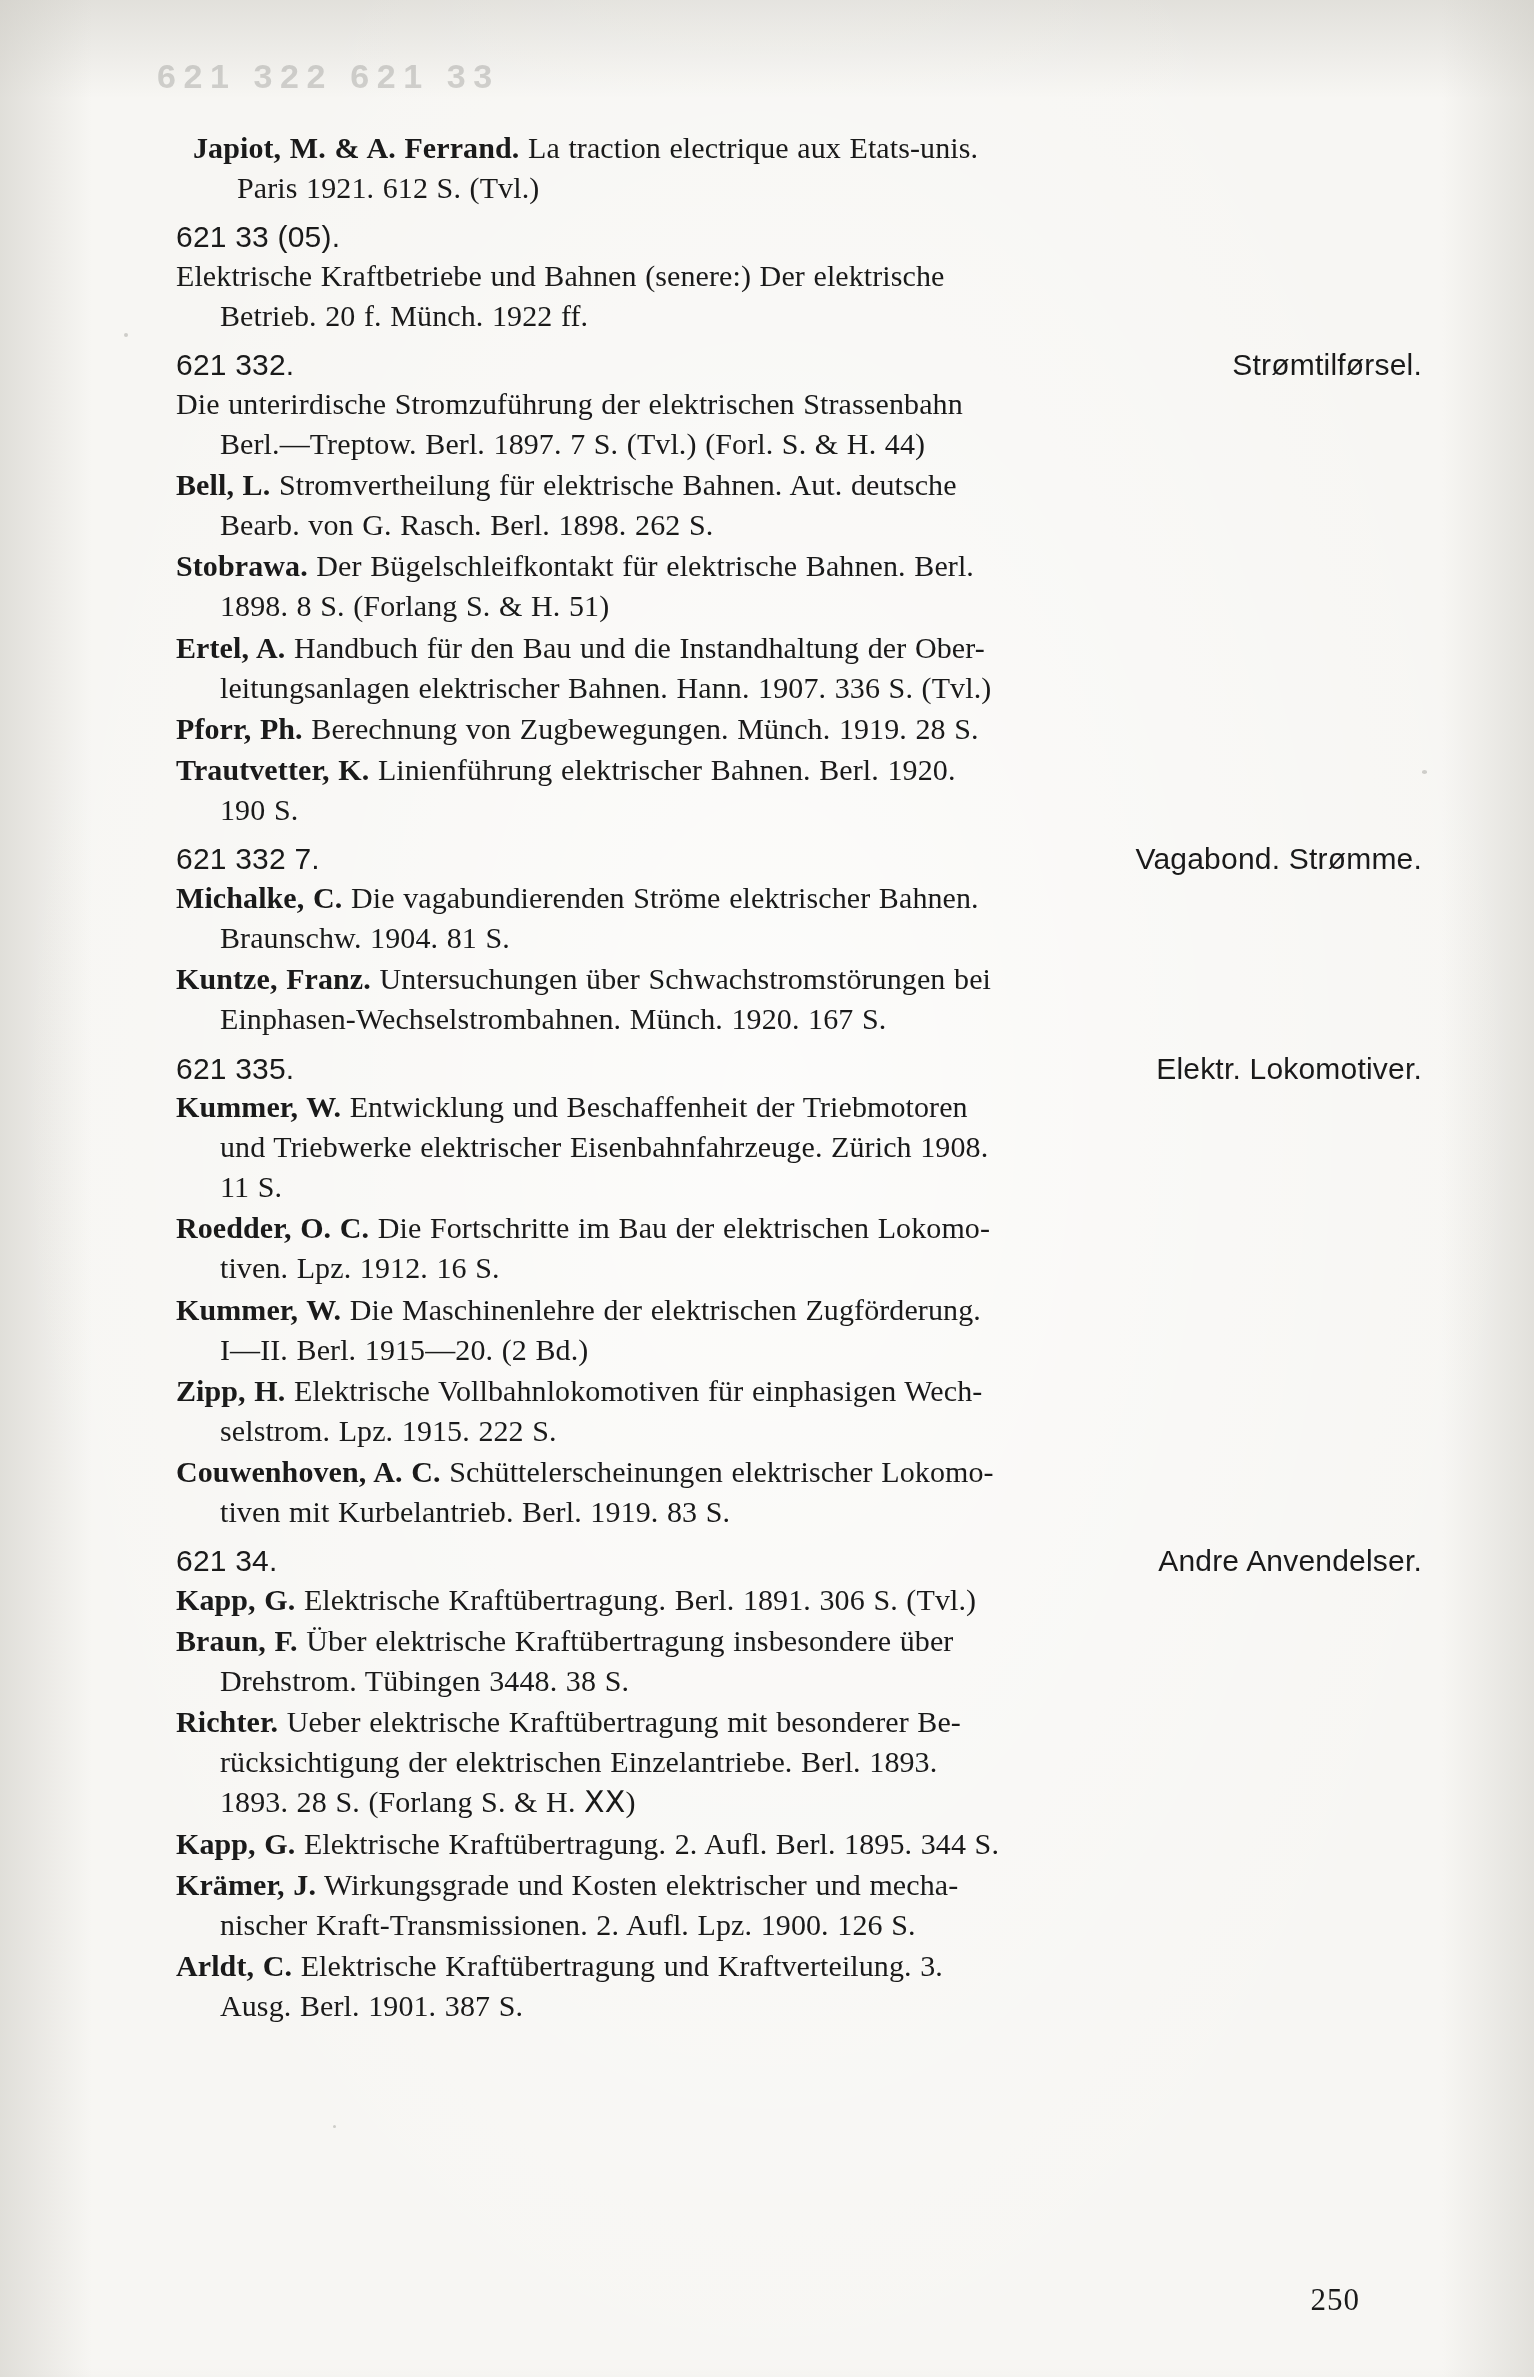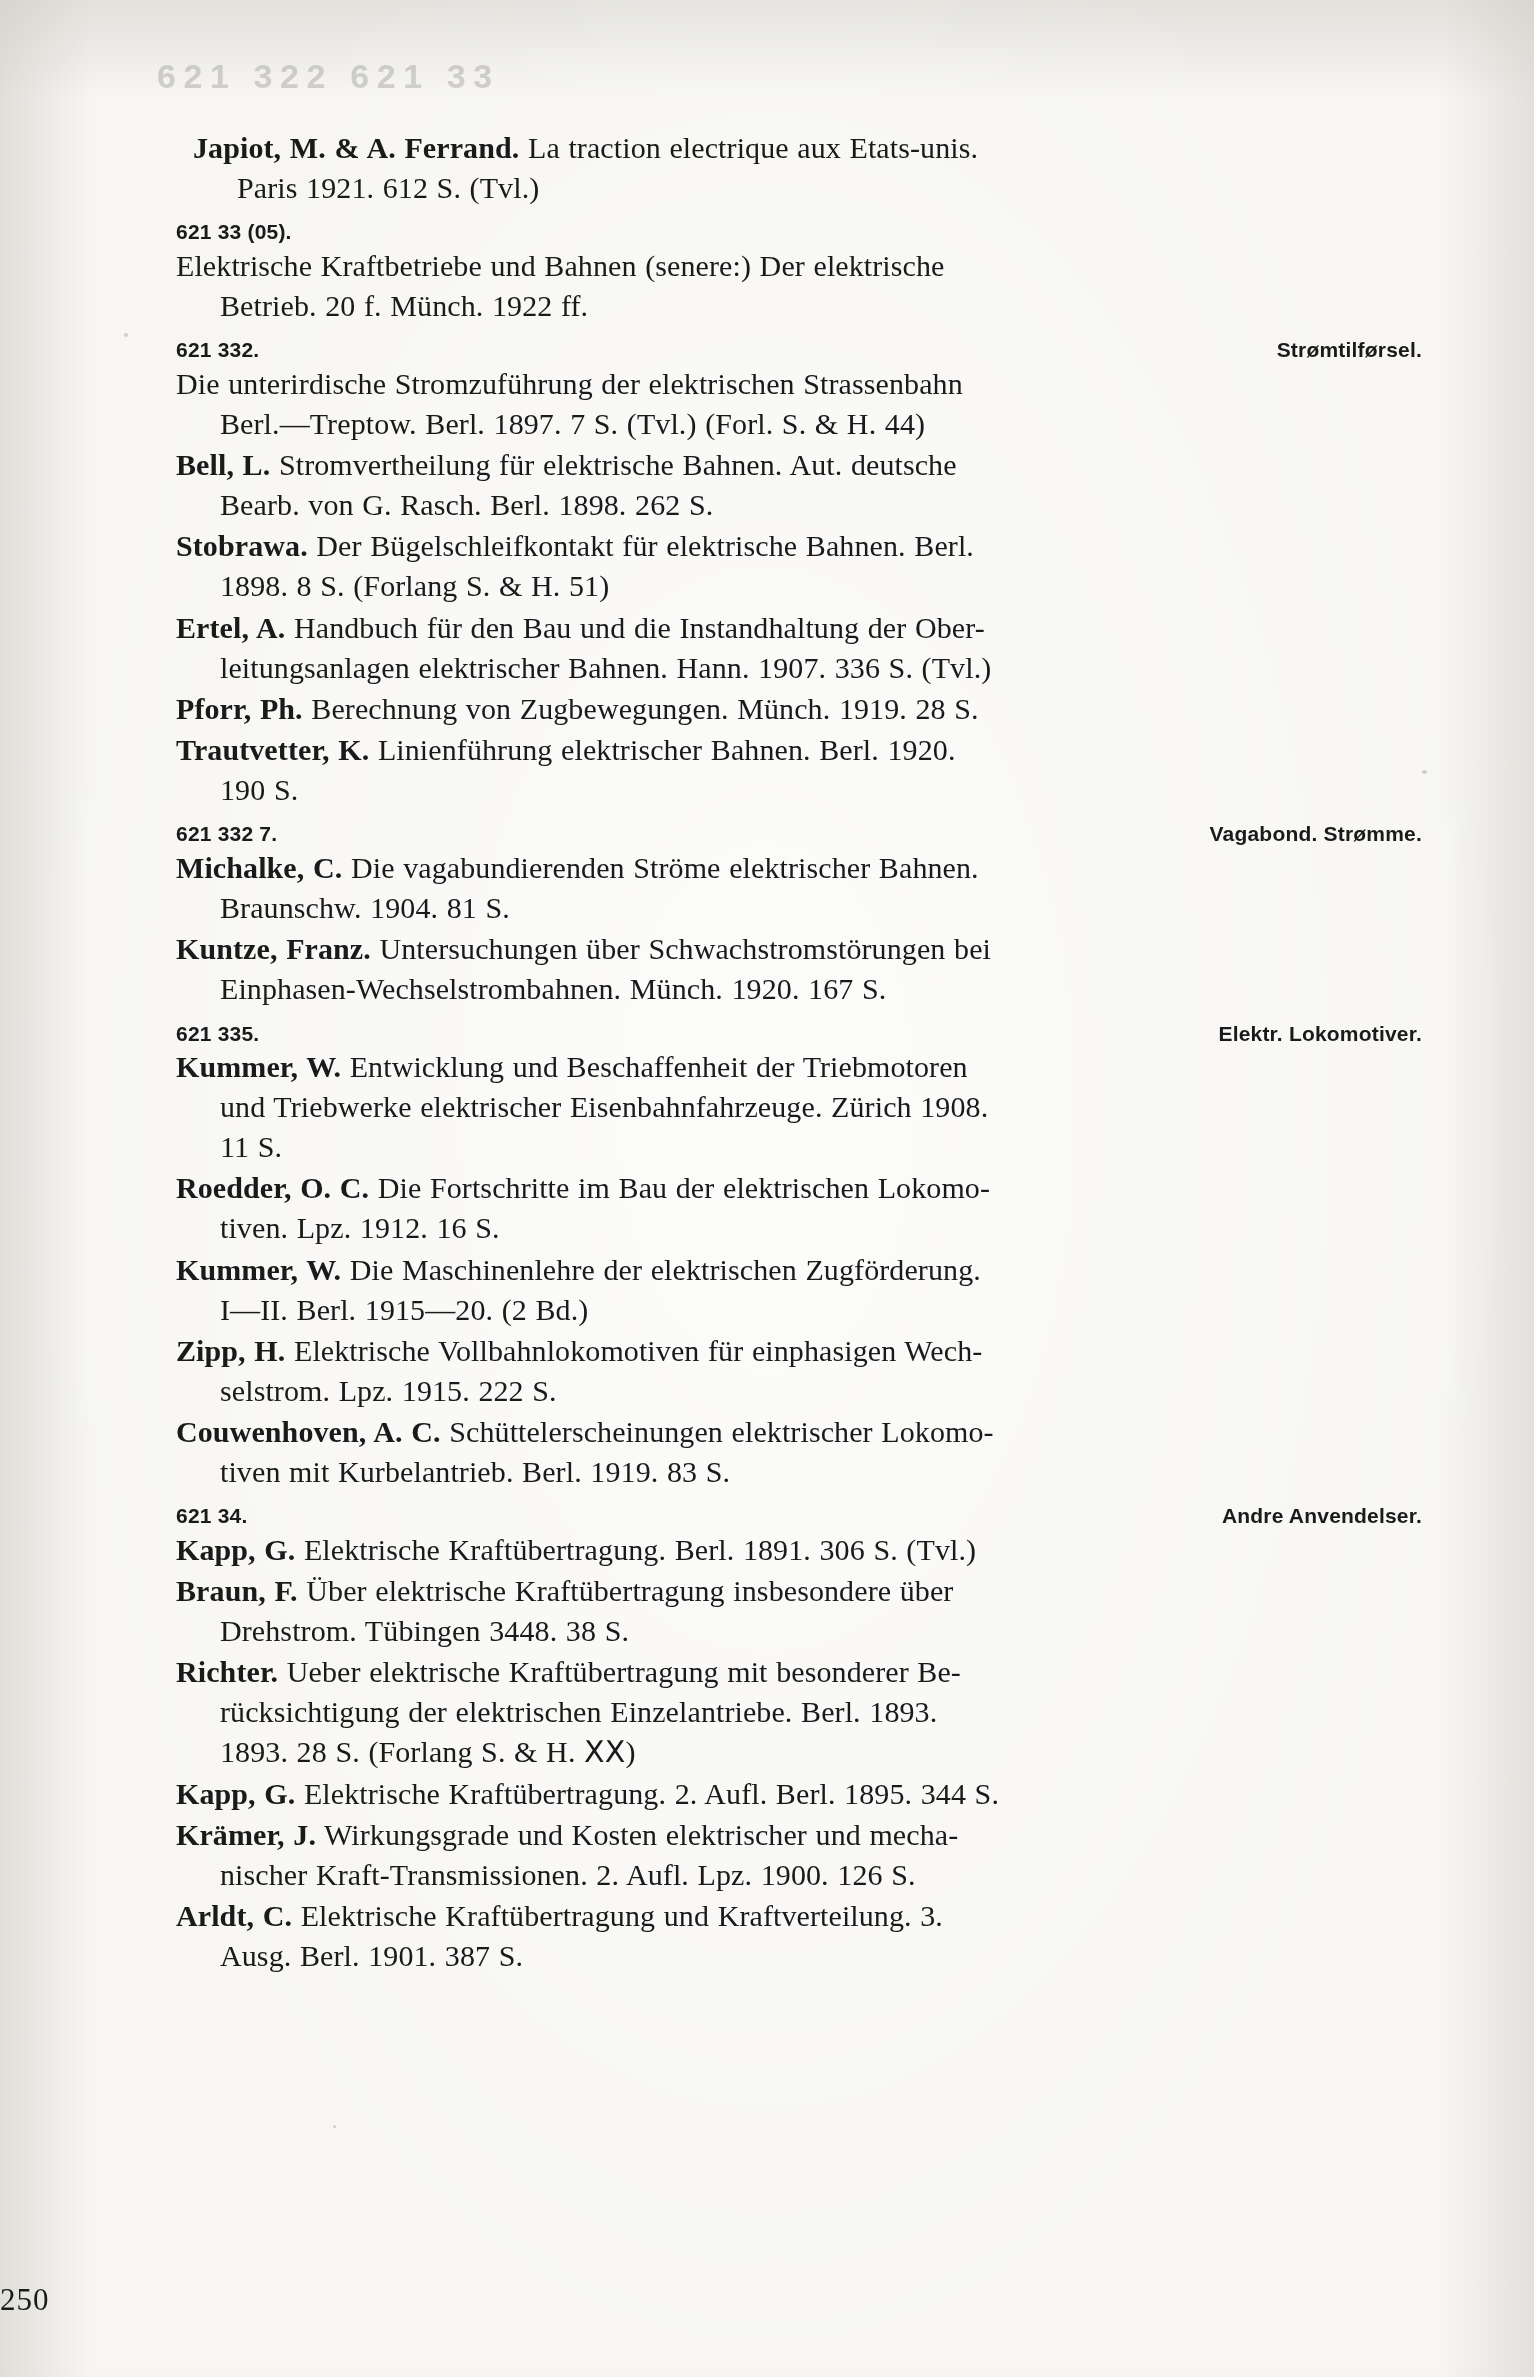--- a/index.html
+++ b/index.html
@@ -66,37 +66,37 @@
   }
   .entry .ind {
     display: block;
     padding-left: 44px;
   }
   .classline {
     display: flex;
     justify-content: space-between;
     align-items: baseline;
     font-family: "Liberation Sans", sans-serif;
-    font-weight: bold;
-    font-size: 21px;
+    font-weight: normal;
+    font-size: 30px;
     margin: 12.4px 0 1.9px 0;
     letter-spacing: 0.2px;
   }
   .classline.nohead {
     display: block;
   }
   .classline .num { white-space: nowrap; }
   .classline .head { white-space: nowrap; }
   .first-entry { margin-top: 0; margin-left: 17px; }
   .pagenum {
     position: absolute;
     top: 2282px;
     left: 0;
     width: 1360px;
-    text-align: left;
+    text-align: right;
     font-size: 31px;
     font-family: "Liberation Serif", serif;
     letter-spacing: 1px;
   }
   .speck {
     position: absolute;
     background: rgba(130,128,122,0.35);
     border-radius: 50%;
     pointer-events: none;
   }

